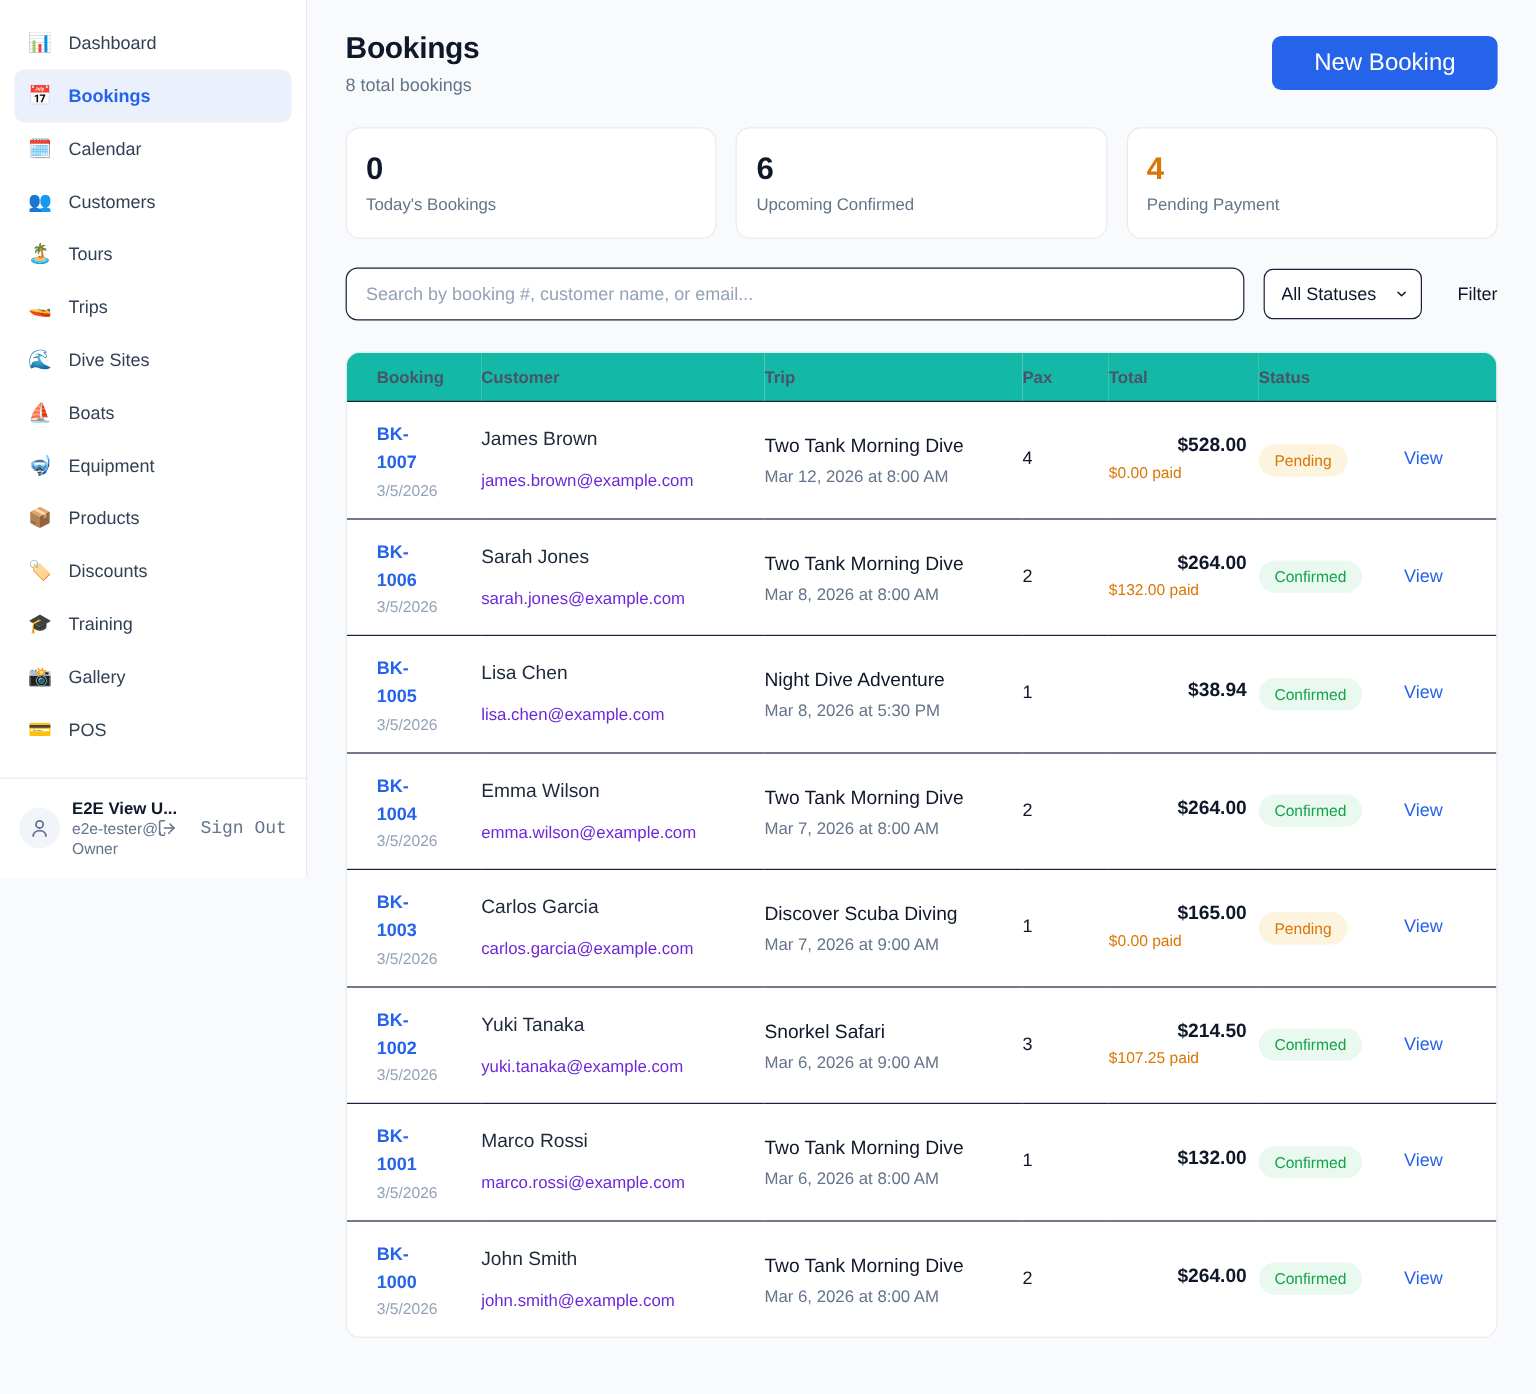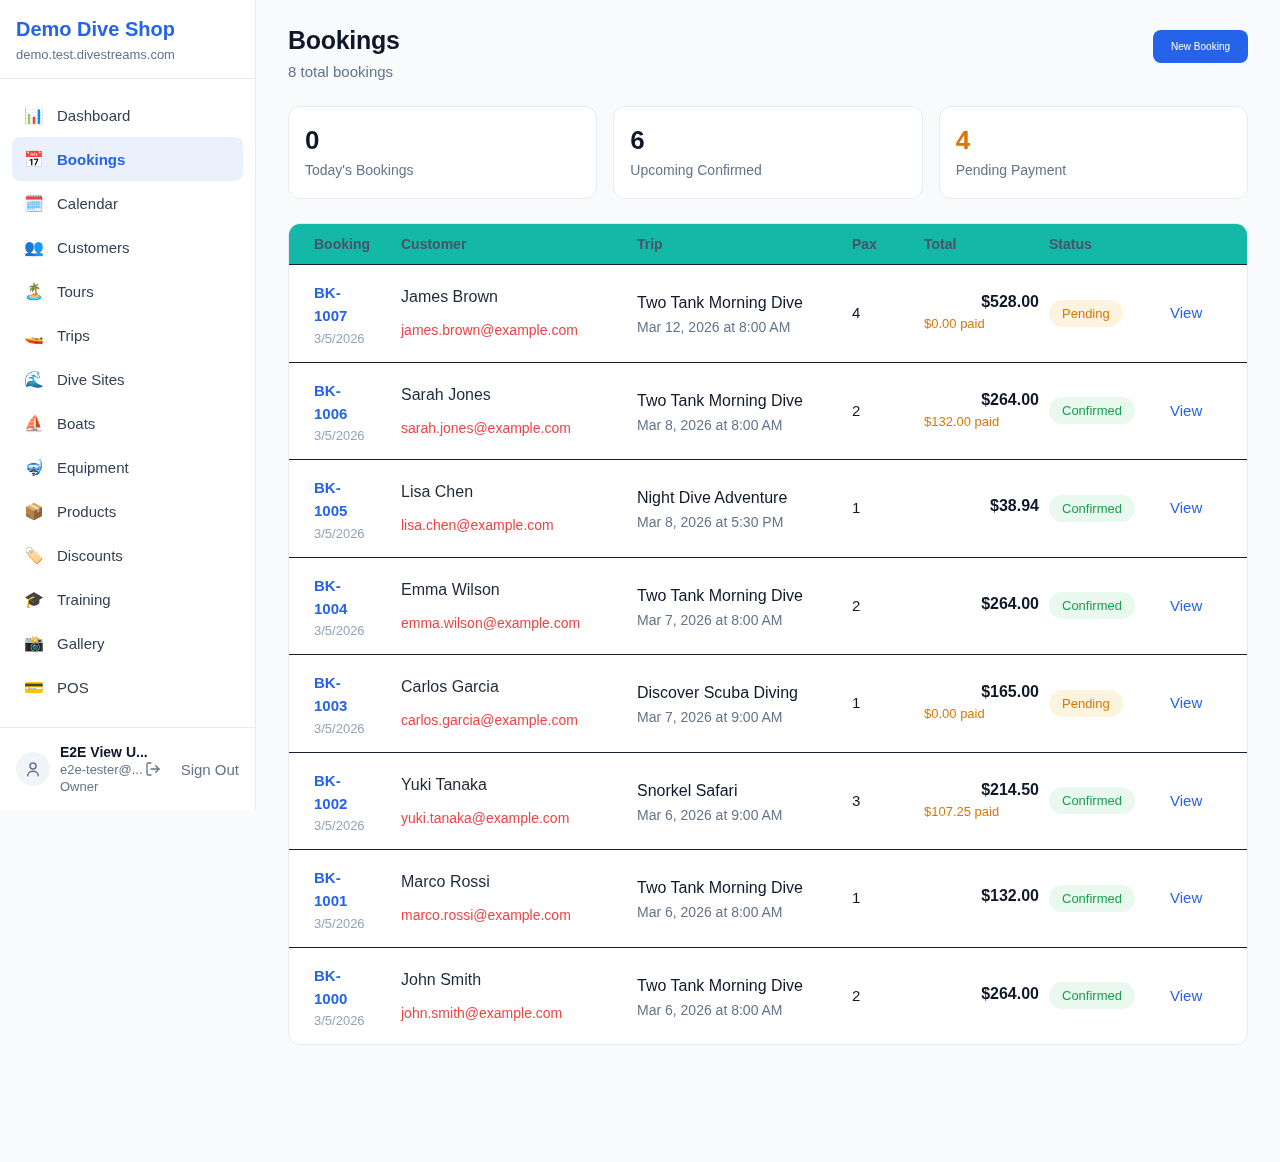--- a/index.html
+++ b/index.html
@@ -17,29 +17,29 @@
   .nav-item.active { background:#eaf1fd; color:#2563eb; }
   .nav-icon { width:20px; font-size:16px; text-align:center; }
   .nav-label { font-size:15px; }
   .nav-item.active .nav-label { font-weight:bold; }
   .sb-user { border-top:1px solid #e7eaf0; margin-top:8px; padding:16px; display:flex; gap:10px; align-items:center; }
   .avatar { width:34px; height:34px; border-radius:50%; background:#f1f5f9; display:flex; align-items:center; justify-content:center; flex:0 0 34px; }
   .user-info { min-width:0; }
   .user-name { font-size:14px; font-weight:bold; color:#0f172a; white-space:nowrap; }
   .user-email, .user-role { font-size:13px; color:#64748b; margin-top:2px; white-space:nowrap; }
   .signout-btn { margin-left:auto; display:flex; align-items:center; gap:20px; background:none; border:none;
-                 color:#64748b; font-size:15px; cursor:pointer; font-family:Liberation Sans, sans-serif; white-space:nowrap; }
+                 color:#64748b; font-size:15px; cursor:pointer; font-family:Liberation Mono, monospace; white-space:nowrap; }
 
   
   .main { flex:1; padding:26px 32px 32px 32px; }
   .page-head { display:flex; justify-content:space-between; align-items:flex-start; margin-bottom:26px; }
   .page-title { font-size:25px; font-weight:bold; color:#0f172a; letter-spacing:-0.3px; }
   .page-subtitle { font-size:15px; color:#64748b; margin-top:8px; }
-  .primary-btn { background:#2563eb; color:#fff; border:none; border-radius:8px; padding:11px 18px;
-                 font-size:10px; font-weight:500; cursor:pointer; font-family:inherit; margin-top:4px; }
+  .primary-btn { background:#2563eb; color:#fff; border:none; border-radius:8px; padding:11px 35px;
+                 font-size:20px; font-weight:500; cursor:pointer; font-family:inherit; margin-top:4px; }
 
   .stats { display:grid; grid-template-columns:repeat(3,1fr); gap:16px; margin-bottom:24px; }
   .stat-card { background:#fff; border:1px solid #e7eaf0; border-radius:12px; padding:18px 16px 20px 16px; }
   .stat-value { font-size:26px; font-weight:bold; color:#0f172a; }
   .stat-value.accent { color:#d97706; }
   .stat-label { font-size:14px; color:#64748b; margin-top:6px; }
 
   .filter-row { display:flex; align-items:center; gap:16px; margin-bottom:26px; }
   .search-input { flex:1; height:44px; border:1px solid #16213a; border-radius:10px; padding:0 16px;
                   font-size:15px; color:#0f172a; background:#fff; font-family:inherit; }
@@ -58,41 +58,37 @@
   thead th:first-child { padding-left:25px; }
   tbody tr + tr { border-top:1px solid #16213a; }
   tbody td { vertical-align:middle; padding:16px 10px 16px 0; }
   tbody td:first-child { padding-left:25px; }
   col.c-booking { width:112px; } col.c-customer { width:236px; } col.c-trip { width:215px; }
   col.c-pax { width:72px; } col.c-total { width:125px; } col.c-status { width:121px; } col.c-view { width:auto; }
 
   .bk-id { color:#2563eb; font-size:15px; font-weight:bold; width:58px; line-height:1.55; cursor:pointer; }
   .bk-date { color:#94a3b8; font-size:13px; margin-top:3px; }
   .cust-name { color:#1e293b; font-size:16px; }
-  .cust-email { color:#ef4444; font-size:14px; margin-top:16px; }
+  .cust-email { color:#6d28d9; font-size:14px; margin-top:16px; }
   .trip-name { color:#0f172a; font-size:16px; font-weight:500; max-width:172px; line-height:1.5; }
   .trip-date { color:#64748b; font-size:14px; margin-top:4px; }
   .pax { font-size:15px; color:#0f172a; }
   .total-amt { font-size:16px; font-weight:bold; color:#0f172a;text-align:right; }
   .total-paid { font-size:13px; color:#d97706; margin-top:4px; max-width:80px; line-height:1.4; }
   .status-badge { display:inline-block; padding:6px 13px; border-radius:999px; font-size:13px; }
   .status-badge[data-variant="pending"]   { background:#fdf4e0; color:#d97706; }
   .status-badge[data-variant="confirmed"] { background:#e9f9ef; color:#16a34a; }
   .view-link { color:#2563eb; font-size:15px; font-weight:500; cursor:pointer; }
 </style>
 </head>
 <body>
 
 <div class="app">
 
   <aside class="sidebar">
-    <div class="sb-head">
-      <div class="shop-name">Demo Dive Shop</div>
-      <div class="shop-domain">demo.test.divestreams.com</div>
-    </div>
     <nav class="sb-nav">
       <a class="nav-item">
         <span class="nav-icon">📊</span>
         <span class="nav-label">Dashboard</span>
         </a>
       <a class="nav-item active">
         <span class="nav-icon">📅</span>
         <span class="nav-label">Bookings</span>
         </a>
       <a class="nav-item">
@@ -185,20 +181,34 @@
       <div class="stat-card">
         <div class="stat-value">6</div>
         <div class="stat-label">Upcoming Confirmed</div>
       </div>
       <div class="stat-card">
         <div class="stat-value accent">4</div>
         <div class="stat-label">Pending Payment</div>
       </div>
     </div>
 
+    <div class="filter-row">
+      <input class="search-input" type="text" placeholder="Search by booking #, customer name, or email..." style="">
+      <div class="select-wrap">
+        <select class="status-select">
+          <option>All Statuses</option>
+        </select>
+        <span class="chevron">
+          <svg width="12" height="12" viewBox="0 0 24 24" fill="none" stroke="#0f172a" stroke-width="2.5" stroke-linecap="round" stroke-linejoin="round">
+              <polyline points="6 9 12 15 18 9"></polyline>
+            </svg>
+        </span>
+      </div>
+      <button class="filter-btn">Filter</button>
+    </div>
 
     <div class="table-card">
       <table>
         <colgroup>
           <col class="c-booking">
             <col class="c-customer">
             <col class="c-trip">
             <col class="c-pax">
           <col class="c-total">
             <col class="c-status">

